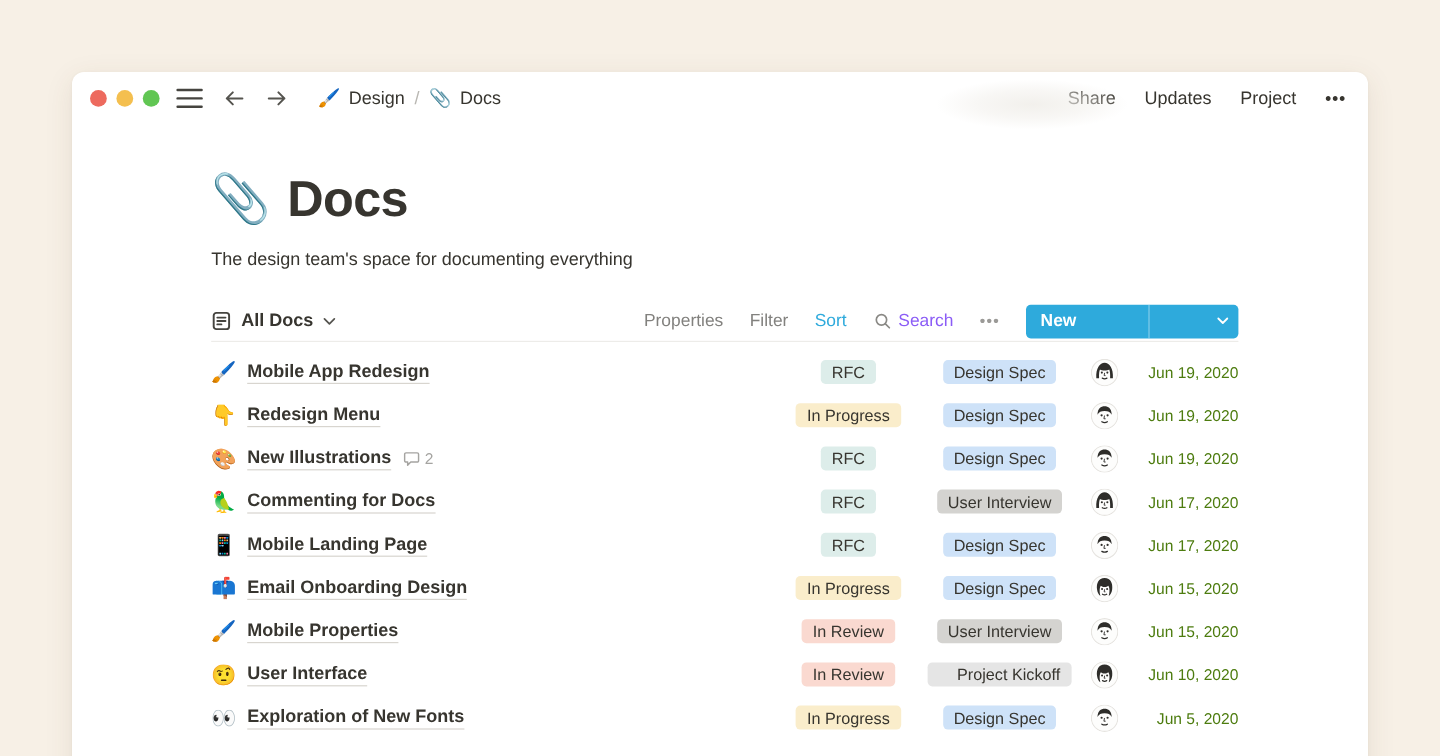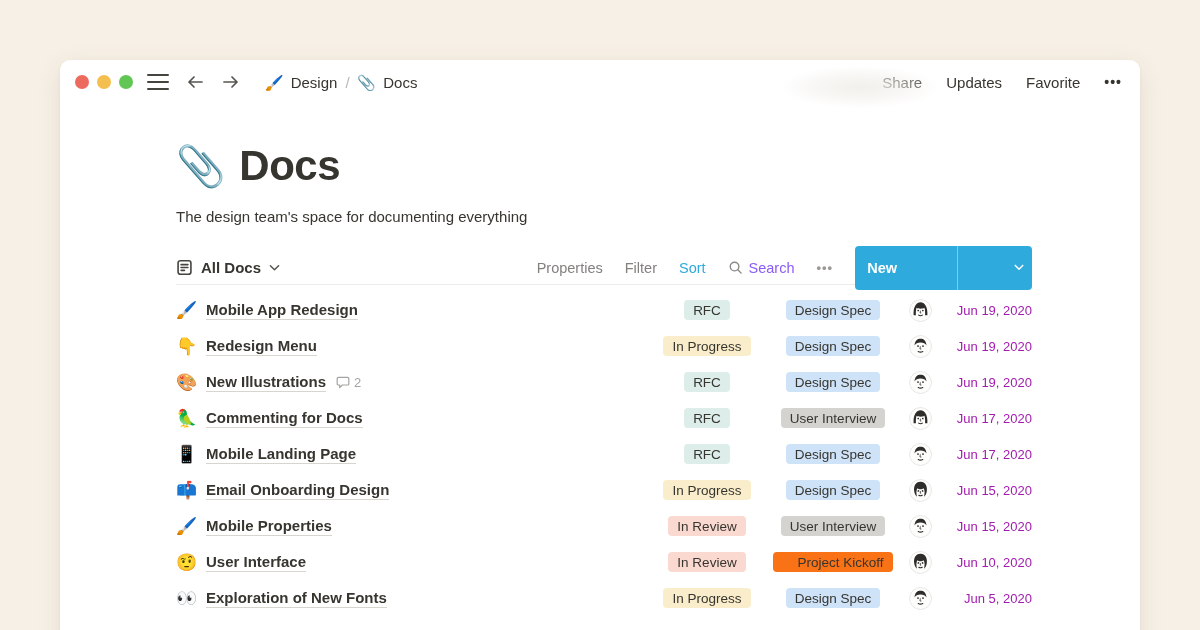--- a/index.html
+++ b/index.html
@@ -68,21 +68,21 @@
   }
   .view-select { display:flex; align-items:center; gap:8px; cursor:pointer; }
   .view-select .label { font-size:15px; font-weight:700; color:#37352F; }
   .toolbar-right { margin-left:auto; display:flex; align-items:center; gap:22px; }
   .tb-link { background:none; border:none; font:inherit; font-size:14.5px; color:#82817E; cursor:pointer; }
   .tb-link.active { color:#2EAADC; }
   .tb-search { display:flex; align-items:center; gap:6px; color:#8b5cf6; font-size:14.5px; cursor:pointer; }
   .tb-ellipsis { color:#9B9A97; font-weight:700; letter-spacing:1px; font-size:13px; background:none; border:none; cursor:pointer; }
   .new-btn {
     display:flex; align-items:stretch; background:#2EAADC; color:#fff;
-    border:none; border-radius:4px; overflow:hidden; cursor:pointer; height:44px;gap:48px;
+    border:none; border-radius:4px; overflow:hidden; cursor:pointer; height:28px;gap:48px;
   }
   .new-btn .new-label { display:flex; align-items:center; padding:0 12px; font-size:14.5px; font-weight:700; }
   .new-btn .divider { width:1px; background:rgba(255,255,255,0.4); }
   .new-btn .chev { display:flex; align-items:center; padding:0 8px; }
 
   
   .rows { padding-top:7px; }
   .row { display:flex; align-items:center; height:36px; cursor:pointer; }
   .row-emoji { width:20px; font-size:17px; line-height:1; text-align:center; flex:none; }
   .row-title {
@@ -92,21 +92,21 @@
   .comment-badge { display:none; align-items:center; gap:4px; margin-left:10px; color:#A5A4A1; font-size:13px; }
   .comment-badge.show { display:flex; }
   .row-spacer { flex:1; }
   .col-status { width:104px; display:flex; justify-content:center; flex:none; }
   .col-type { width:120px; display:flex; justify-content:center; flex:none; margin-left:14px; }
   .tag {
     font-size:13.5px; color:#37352F; padding:2.5px 9px; border-radius:4px; white-space:nowrap;
   }
   .col-avatar { width:23px; height:23px; flex:none; margin-left:16px; border-radius:50%; overflow:hidden; }
   .col-avatar svg { display:block; width:23px; height:23px; }
-  .col-date { width:88px; flex:none; margin-left:12px; text-align:right; font-size:13px; color:#a21caf; white-space:nowrap; }
+  .col-date { width:88px; flex:none; margin-left:12px; text-align:right; font-size:13px; color:#4d7c0f; white-space:nowrap; }
 </style>
 </head>
 <body>
 
 <div class="stage">
   <div class="window">
 
     <div class="topbar">
       <div class="traffic-lights">
         <span class="tl red"></span>
@@ -143,21 +143,21 @@
           <span class="crumb-emoji">📎</span>
           <span>Docs</span>
         </span>
       </nav>
 
       <div class="smudge"></div>
 
       <div class="topbar-actions">
         <button class="action">Share</button>
         <button class="action">Updates</button>
-        <button class="action">Favorite</button>
+        <button class="action">Project</button>
         <button class="action ellipsis">•••</button>
       </div>
     </div>
 
     <div class="content">
       <header class="page-header">
         <h1 class="page-title">
           <span class="emoji">📎</span>
           <span>Docs</span>
         </h1>
@@ -376,21 +376,21 @@
 
   <div class="row">
     <span class="row-emoji">🤨</span>
     <span class="row-title">User Interface</span>
 
     <span class="row-spacer"></span>
     <span class="col-status">
       <span class="tag tag-status" style="background: rgb(250, 217, 208);">In Review</span>
     </span>
     <span class="col-type">
-      <span class="tag tag-type" style="background: #f97316; padding-left: 24px;">Project Kickoff</span>
+      <span class="tag tag-type" style="background: #e5e5e5; padding-left: 24px;">Project Kickoff</span>
     </span>
     <span class="col-avatar">
               <svg viewBox="0 0 24 24">
                 <circle cx="12" cy="12" r="11.5" fill="#FDFDFC" stroke="#E6E4E0" stroke-width="1"></circle>
                 <path d="M12 2.8 C6.6 2.8 4.8 7.6 5.4 12.6 C5.8 15.8 7 17.6 8.4 18.4 C7.4 15.2 7.5 11.2 8.8 9.6 C10.2 11 13.8 11 15.2 9.6 C16.5 11.2 16.6 15.2 15.6 18.4 C17 17.6 18.2 15.8 18.6 12.6 C19.2 7.6 17.4 2.8 12 2.8 Z" fill="#2E2D2A"></path>
                 <circle cx="9.8" cy="12.4" r="0.9" fill="#2E2D2A"></circle>
                 <circle cx="14.2" cy="12.4" r="0.9" fill="#2E2D2A"></circle>
                 <path d="M12 12.6 L11.6 14.8 L12.7 14.8" fill="none" stroke="#2E2D2A" stroke-width="0.8"></path>
                 <path d="M10.2 16.9 Q12 18 13.8 16.9" fill="none" stroke="#2E2D2A" stroke-width="1.1" stroke-linecap="round"></path>
               </svg>

